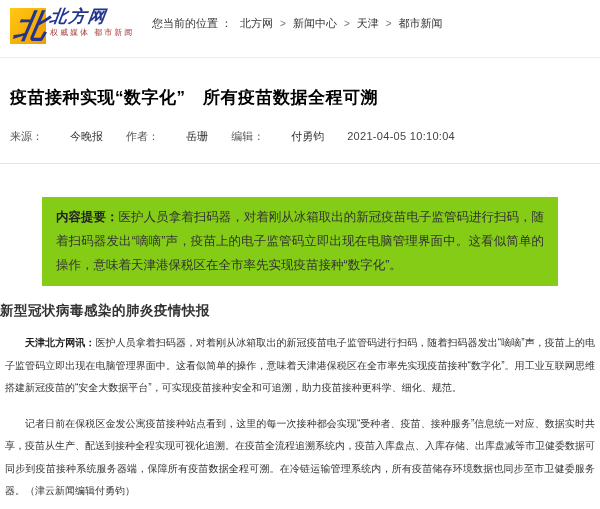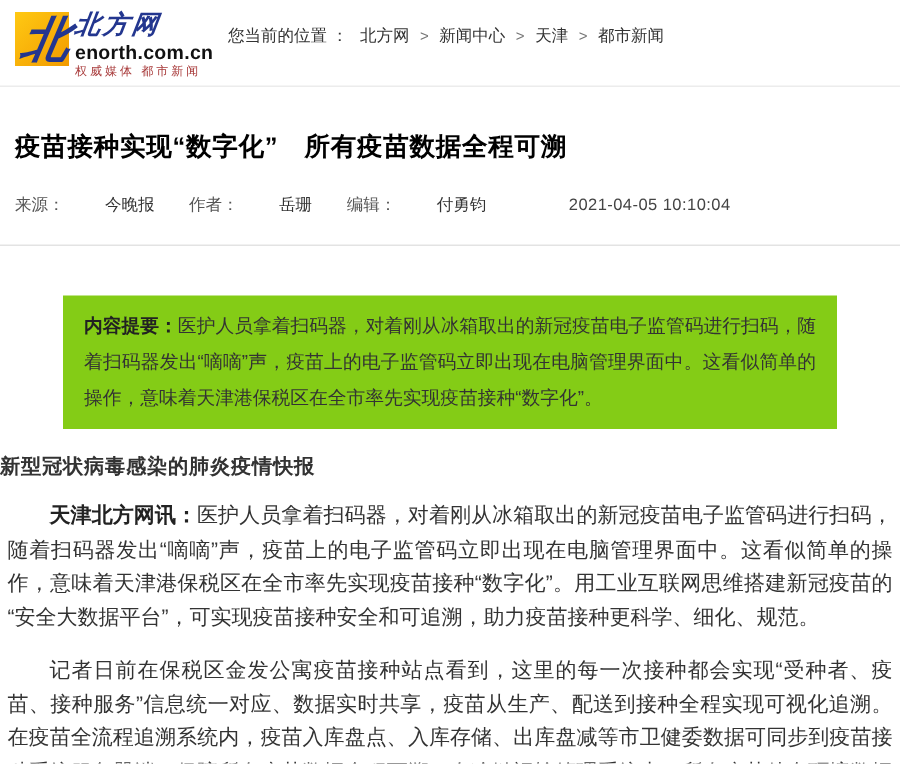--- a/index.html
+++ b/index.html
@@ -20,41 +20,40 @@
   .breadcrumb{position:absolute;left:152px;bottom:26px;font-size:11px;color:#333;white-space:nowrap;}
   .breadcrumb a{color:#333;text-decoration:none;cursor:pointer;}
   .bc-label{margin-right:8px;color:#333;}
   .bc-sep{color:#777;margin:0 7px;font-size:10px;}
   
   .article-title{margin:24px 10px 0;font-size:17px;line-height:32px;font-weight:700;color:#000;letter-spacing:.5px;}
   .meta{margin:15px 10px 0;font-size:11px;color:#555;}
   .meta .mlabel{color:#555;}
   .meta .mval{color:#333;margin-left:27px;}
   .meta .mgroup{margin-right:20px;}
-  .meta .mtime{color:#444;letter-spacing:.3px;margin-left:32px;}
+  .meta .mtime{color:#444;letter-spacing:.3px;}
   .rule{margin-top:19px;border-top:1px solid #e3e3e3;height:0;}
   .summary{margin:33px 42px 0;background:#84cc16;padding:8px 14px 9px;font-size:12.5px;line-height:24px;color:#333;text-align:justify;box-sizing:border-box;}
   .summary b{color:#222;}
   .section-heading{margin:16px 0 0;font-size:13.5px;line-height:17px;font-weight:700;color:#333;letter-spacing:.5px;}
-  .para{margin:13px 5px 0;font-size:14px;line-height:22.5px;color:#333;text-align:justify;text-indent:2em;}
+  .para{margin:13px 5px 0;font-size:10px;line-height:22.5px;color:#333;text-align:justify;text-indent:2em;}
   .para b{color:#222;}
 </style>
 </head>
 <body>
 
 <div class="page">
 
   <header class="site-header">
     <a class="logo">
       <span class="logo-mark">
         <span class="logo-bei">北</span>
       </span>
       <span class="logo-text">
         <span class="logo-script">北方网</span>
-        <span class="logo-domain">enorth.com.cn</span>
         <span class="logo-slogan">权威媒体  都市新闻</span>
       </span>
     </a>
     <nav class="breadcrumb">
       <span class="bc-label">您当前的位置 ：</span><a>北方网</a><span class="bc-sep">&gt;</span><a>新闻中心</a><span class="bc-sep">&gt;</span><a>天津</a><span class="bc-sep">&gt;</span><a>都市新闻</a>
     </nav>
   </header>
 
   <main>
     <h1 class="article-title">疫苗接种实现“数字化”　所有疫苗数据全程可溯</h1>

